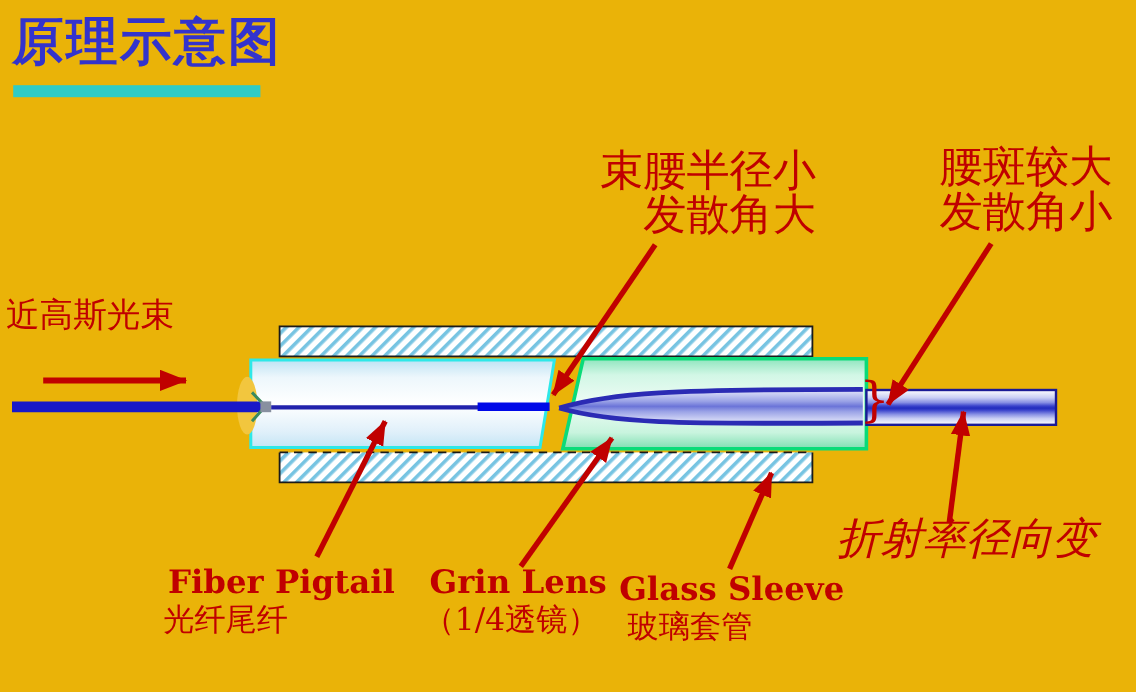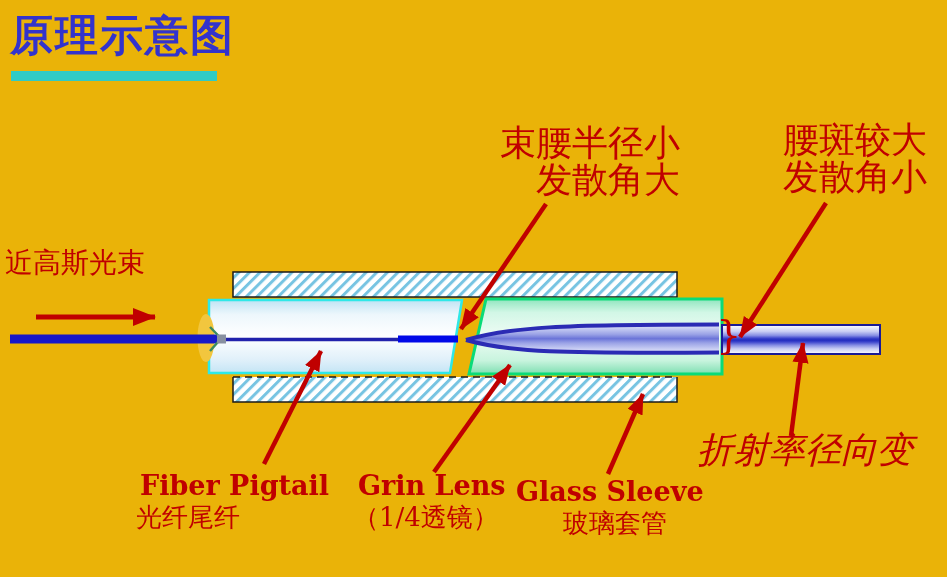--- a/index.html
+++ b/index.html
@@ -22,21 +22,21 @@
   .waist-large-label{left:783px;top:121px;}
   .refractive-label{left:697px;top:432px;}
   .refractive-label .lbl-line{line-height:36px;font-style:italic;}
   .component-label .en{font-weight:bold;font-size:27px;line-height:32px;}
   .component-label .cn{font-size:26px;line-height:31px;}
   .fiber-pigtail-label{left:136px;top:470px;}
   .fiber-pigtail-label .en{padding-left:4px;}
   .grin-lens-label{left:353px;top:470px;}
   .grin-lens-label .en{padding-left:5px;}
   .glass-sleeve-label{left:516px;top:476px;}
-  .glass-sleeve-label .cn{padding-left:7px;margin-left:40px;}
+  .glass-sleeve-label .cn{padding-left:7px;}
   .waist-brace{
     position:absolute;left:716px;top:314px;font-size:40px;line-height:40px;
     color:#C00000;
   }
 </style>
 </head>
 <body>
 
 <div class="slide">
 

